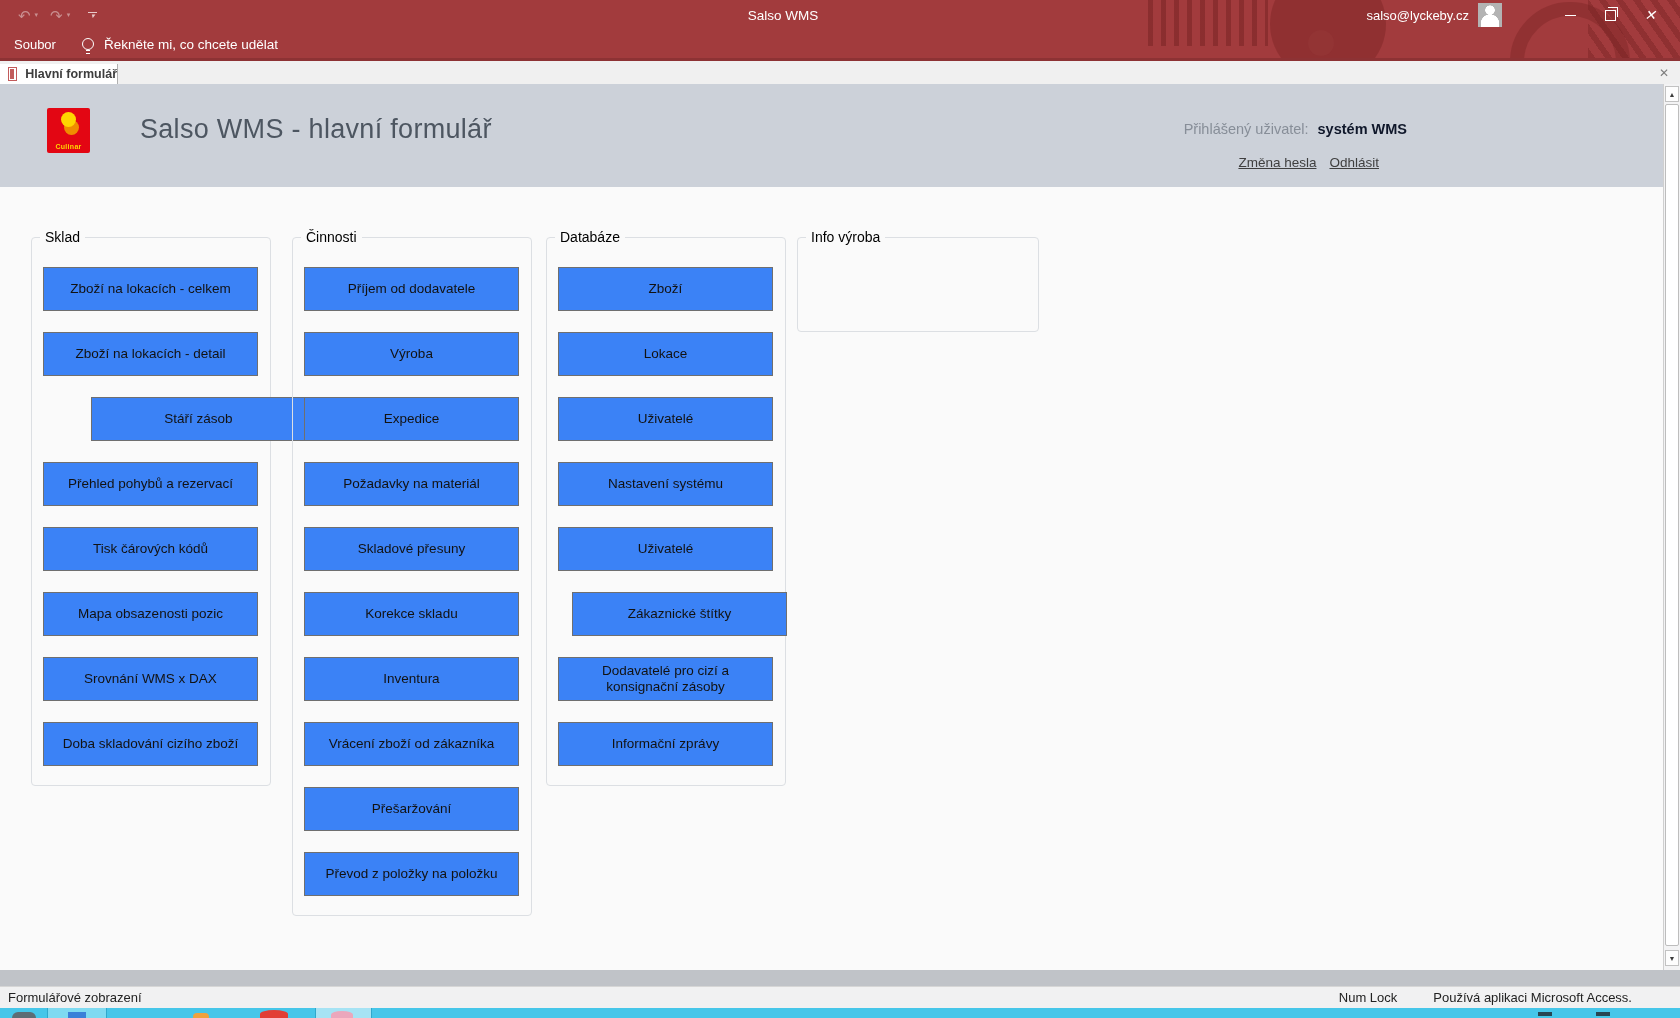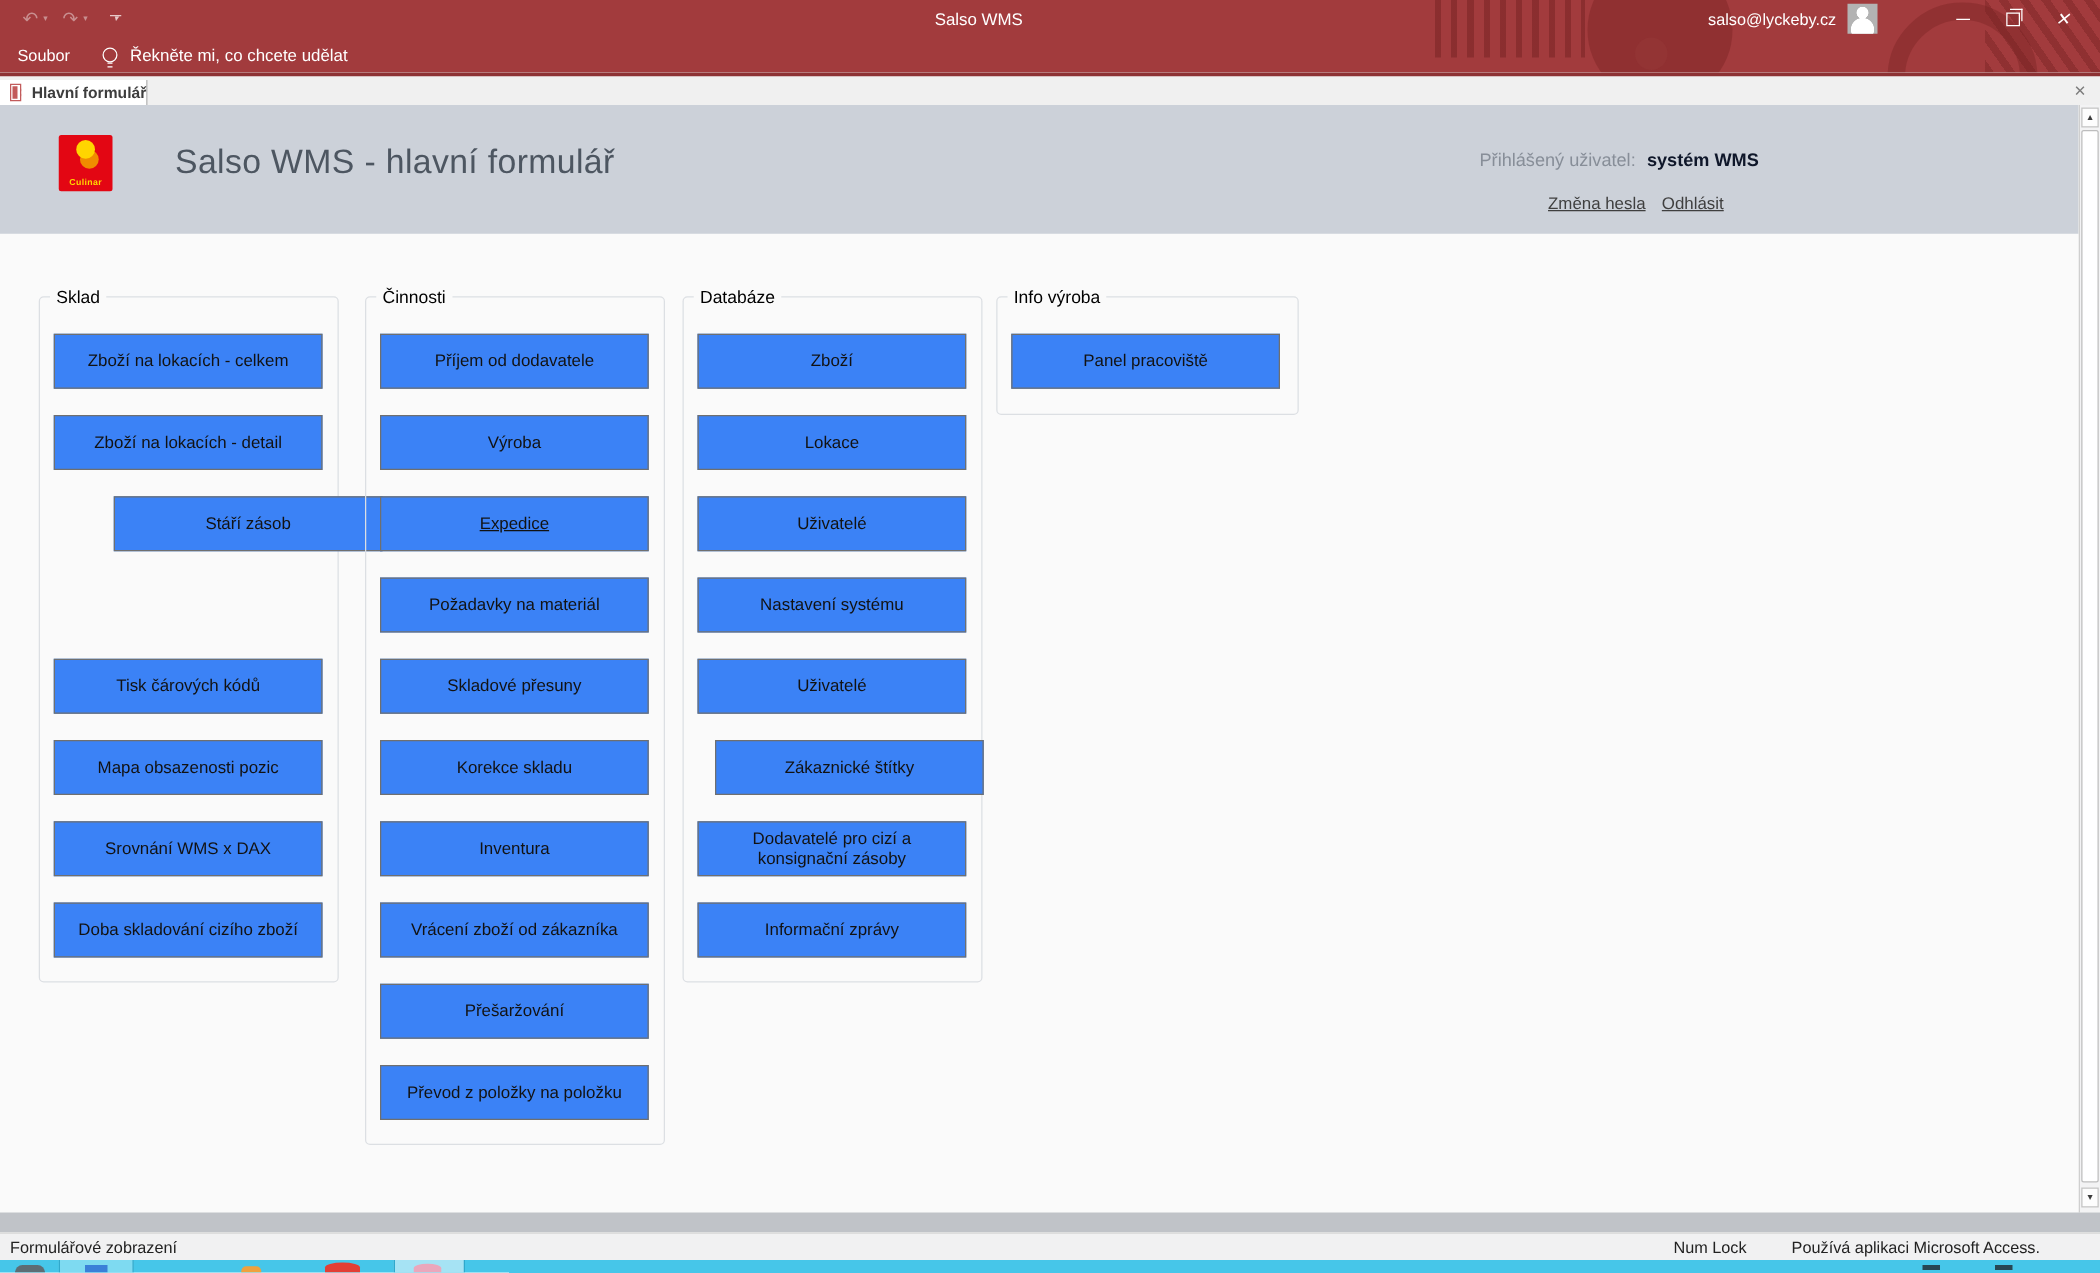--- a/index.html
+++ b/index.html
@@ -174,30 +174,31 @@
       <span class="hlink">Změna hesla</span>
       <span class="hlink">Odhlásit</span>
     </div>
   </div>
 
   <div class="groupbox g-sklad">
     <span class="group-label">Sklad</span>
   <button class="form-btn" style="top: 29px;">Zboží na lokacích - celkem</button>
       <button class="form-btn" style="top: 94px;">Zboží na lokacích - detail</button>
       <button class="form-btn" style="top: 159px; margin-left: 48px;">Stáří zásob</button>
+      <button class="form-btn" style="top: 224px;">Přehled pohybů a rezervací</button>
       <button class="form-btn" style="top: 289px;">Tisk čárových kódů</button>
       <button class="form-btn" style="top: 354px;">Mapa obsazenosti pozic</button>
       <button class="form-btn" style="top: 419px;">Srovnání WMS x DAX</button>
       <button class="form-btn" style="top: 484px;">Doba skladování cizího zboží</button>
     </div>
   <div class="groupbox g-cinnosti">
     <span class="group-label">Činnosti</span>
   <button class="form-btn" style="top: 29px;">Příjem od dodavatele</button>
       <button class="form-btn" style="top: 94px;">Výroba</button>
-      <button class="form-btn" style="top: 159px; text-decoration: underline;">Expedice</button>
+      <button class="form-btn" style="top: 159px;">Expedice</button>
       <button class="form-btn" style="top: 224px;">Požadavky na materiál</button>
       <button class="form-btn" style="top: 289px;">Skladové přesuny</button>
       <button class="form-btn" style="top: 354px;">Korekce skladu</button>
       <button class="form-btn" style="top: 419px;">Inventura</button>
       <button class="form-btn" style="top: 484px;">Vrácení zboží od zákazníka</button>
       <button class="form-btn" style="top: 549px;">Přešaržování</button>
       <button class="form-btn" style="top: 614px;">Převod z položky na položku</button>
     </div>
   <div class="groupbox g-databaze">
     <span class="group-label">Databáze</span>
@@ -205,21 +206,20 @@
       <button class="form-btn" style="top: 94px;">Lokace</button>
       <button class="form-btn" style="top: 159px;">Uživatelé</button>
       <button class="form-btn" style="top: 224px;">Nastavení systému</button>
       <button class="form-btn" style="top: 289px;">Uživatelé</button>
       <button class="form-btn" style="top: 354px; margin-left: 14px;">Zákaznické štítky</button>
       <button class="form-btn" style="top: 419px;">Dodavatelé pro cizí a konsignační zásoby</button>
       <button class="form-btn" style="top: 484px;">Informační zprávy</button>
     </div>
   <div class="groupbox g-info-vyroba">
     <span class="group-label">Info výroba</span>
-  <button class="form-btn" style="top: 29px;">Panel pracoviště</button>
     </div>
 </div>
 
 <div class="vscroll">
   <span class="vs-btn vs-up">▲</span>
   <span class="vs-thumb"></span>
   <span class="vs-btn vs-down">▼</span>
 </div>
 
 <div class="graybar"></div>

